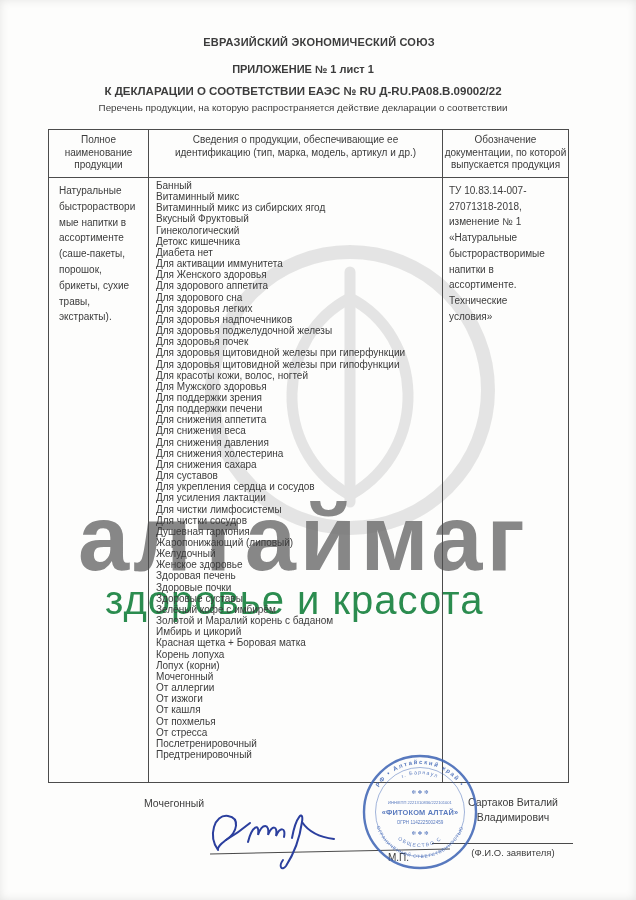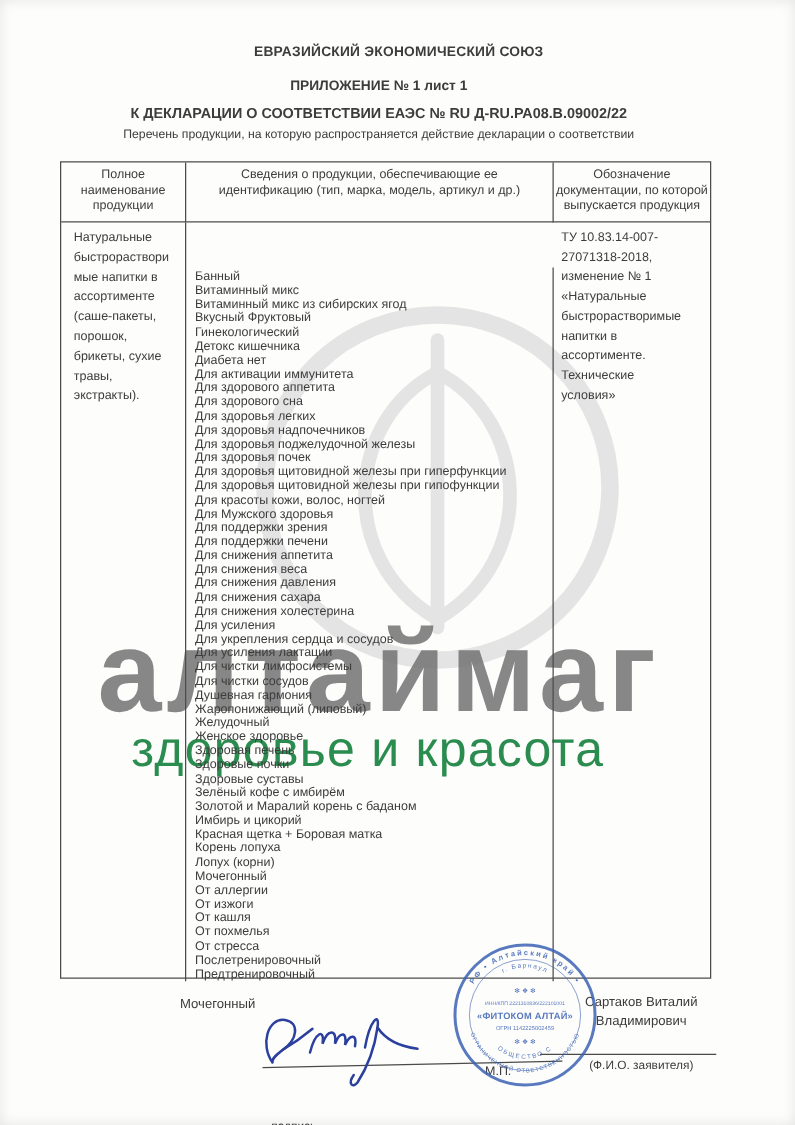--- a/index.html
+++ b/index.html
@@ -30,21 +30,21 @@
     border:1.6px solid #4c4c4c;display:grid;
     grid-template-columns:100px 294px auto;grid-template-rows:48px auto;
     background:transparent;font-size:10px;
   }
   .cell{box-sizing:border-box;}
   .br{border-right:1.4px solid #4c4c4c;}
   .bb{border-bottom:1.4px solid #4c4c4c;}
   .hc{text-align:center;line-height:12.6px;padding-top:4px;}
   .hc2{padding-left:14px;padding-right:14px;}
   .bc1{padding:5px 5px 0 10px;line-height:15.8px;white-space:pre-line;}
-  .bc2{padding:2px 16px 0 7px;margin-top:36px;}
+  .bc2{padding:2px 16px 0 7px;}
   .bc2 .li{line-height:11.15px;white-space:nowrap;}
   .bc3{padding:5px 2px 0 6px;line-height:15.7px;white-space:pre-line;}
   
   .ft-label{position:absolute;z-index:2;}
   .lbl-applicant{left:144px;top:797px;font-size:10.5px;}
   .lbl-sign{left:217px;top:868px;font-size:9.5px;margin-top:28px;}
   .lbl-seal{left:388px;top:852px;font-size:10px;}
   .lbl-name{left:452px;top:795px;width:122px;text-align:center;font-size:10.5px;white-space:pre-line;line-height:14.5px;}
   .lbl-fio{left:452px;top:847px;width:122px;text-align:center;font-size:9.5px;}
   .sig-line1{position:absolute;left:210px;top:851px;width:240px;border-top:1.2px solid #4a4a4a;transform:rotate(-1.2deg);z-index:2;}
@@ -93,38 +93,39 @@
 экстракты).</div>
     <div class="cell br bc2">
         <div class="li">Банный</div>
         <div class="li">Витаминный микс</div>
         <div class="li">Витаминный микс из сибирских ягод</div>
         <div class="li">Вкусный Фруктовый</div>
         <div class="li">Гинекологический</div>
         <div class="li">Детокс кишечника</div>
         <div class="li">Диабета нет</div>
         <div class="li">Для активации иммунитета</div>
+        <div class="li">Для Женского здоровья</div>
         <div class="li">Для здорового аппетита</div>
         <div class="li">Для здорового сна</div>
         <div class="li">Для здоровья легких</div>
         <div class="li">Для здоровья надпочечников</div>
         <div class="li">Для здоровья поджелудочной железы</div>
         <div class="li">Для здоровья почек</div>
         <div class="li">Для здоровья щитовидной железы при гиперфункции</div>
         <div class="li">Для здоровья щитовидной железы при гипофункции</div>
         <div class="li">Для красоты кожи, волос, ногтей</div>
         <div class="li">Для Мужского здоровья</div>
         <div class="li">Для поддержки зрения</div>
         <div class="li">Для поддержки печени</div>
         <div class="li">Для снижения аппетита</div>
         <div class="li">Для снижения веса</div>
         <div class="li">Для снижения давления</div>
+        <div class="li">Для снижения холестерина</div>
         <div class="li">Для снижения сахара</div>
-        <div class="li">Для снижения холестерина</div>
-        <div class="li">Для усиления</div>
+        <div class="li">Для суставов</div>
         <div class="li">Для укрепления сердца и сосудов</div>
         <div class="li">Для усиления лактации</div>
         <div class="li">Для чистки лимфосистемы</div>
         <div class="li">Для чистки сосудов</div>
         <div class="li">Душевная гармония</div>
         <div class="li">Жаропонижающий (липовый)</div>
         <div class="li">Желудочный</div>
         <div class="li">Женское здоровье</div>
         <div class="li">Здоровая печень</div>
         <div class="li">Здоровые почки</div>

